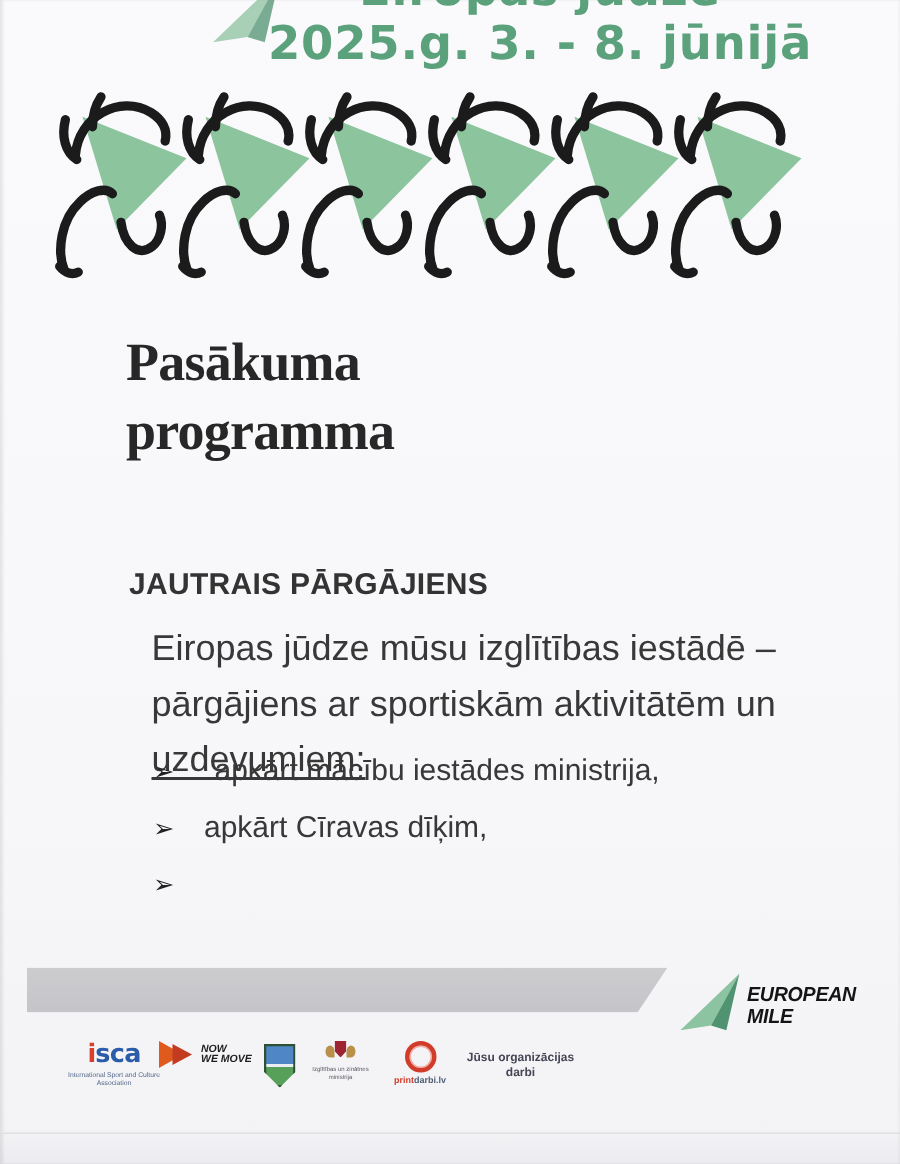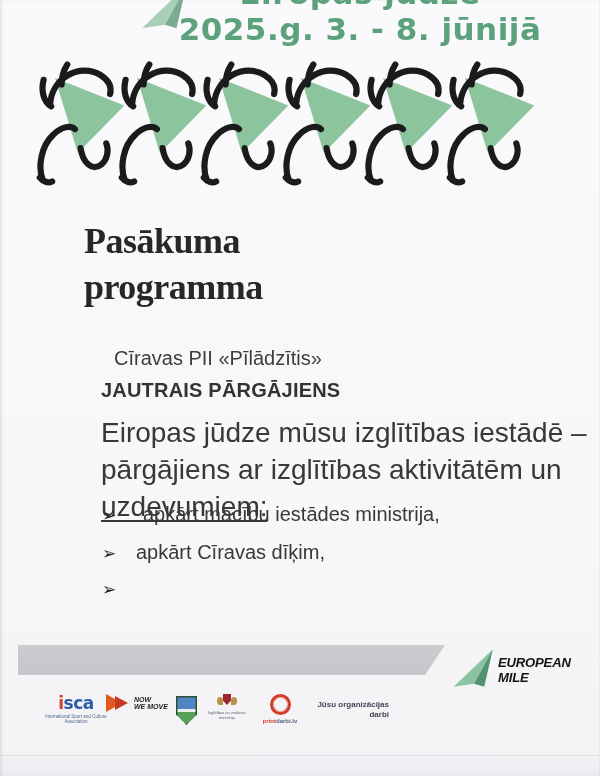--- a/index.html
+++ b/index.html
@@ -26,22 +26,22 @@
 
   
   .runners{position:absolute;left:36px;top:58px;display:flex;}
   .runner{width:95px;height:130px;margin-right:-13px;flex:0 0 auto;}
 
   
   .title{position:absolute;left:84px;top:218px;color:#272727;
          font-family:Liberation Serif, serif;font-weight:bold;
          font-size:36px;line-height:46px;letter-spacing:-0.5px;}
   .org{position:absolute;left:114px;top:347px;font-size:20px;color:#3d3d3d;}
-  .event{position:absolute;left:101px;top:379px;font-size:20px;font-weight:bold;color:#333;letter-spacing:.2px;}
-  .desc{position:absolute;left:101px;top:414px;font-size:28px;line-height:37px;color:#383838;}
+  .event{position:absolute;left:86px;top:379px;font-size:20px;font-weight:bold;color:#333;letter-spacing:.2px;}
+  .desc{position:absolute;left:101px;top:414px;font-size:24px;line-height:37px;color:#383838;}
   .desc .u{text-decoration:underline;text-underline-offset:4px;}
   .bullets{position:absolute;left:102px;top:503px;font-size:20px;color:#383838;}
   .bullet-row{display:flex;align-items:baseline;height:38px;}
   .bullet-glyph{width:34px;font-size:17px;color:#222;flex:0 0 auto;}
   .bullet-row:first-child .bullet-text{padding-left:7px;}
 
   
   .gray-bar{position:absolute;left:18px;top:645px;width:427px;height:30px;
             background:linear-gradient(180deg,#cccccf,#c5c5c9);
             clip-path:polygon(0 0,100% 0,calc(100% - 20px) 100%,0 100%);}
@@ -75,21 +75,21 @@
      clip-path:polygon(0 0,100% 0,100% 60%,50% 100%,0 60%);}
   .coa .wingL,.coa .wingR{position:absolute;top:3px;width:6px;height:8px;background:#b98f4a;border-radius:50% 50% 0 50%;}
   .coa .wingL{left:0;} .coa .wingR{right:0;border-radius:50% 50% 50% 0;}
   .ministry .cap{font-size:4px;color:#5d5d66;line-height:4.5px;margin-top:2px;}
   .printd{left:259px;width:42px;}
   .printd .ring{width:15px;height:15px;border:3.5px solid #d23c2a;border-radius:50%;margin:0 auto;
      box-shadow:inset 0 0 0 1px #f2b0a6;}
   .printd .cap{font-size:6px;margin-top:3px;line-height:6px;}
   .printd .cap .r{color:#d23c2a;font-weight:bold;}
   .printd .cap .b{color:#4d5f75;font-weight:bold;}
-  .yourorg{left:305px;width:84px;top:6px;font-size:8px;font-weight:bold;color:#454554;line-height:10px;text-align:right;}
+  .yourorg{left:305px;width:84px;top:6px;font-size:8px;font-weight:bold;color:#454554;line-height:10px;}
 
   svg{display:block;}
 </style>
 </head>
 <body>
 
 <div class="page">
 
   <svg width="0" height="0" style="position:absolute">
     <defs>
@@ -139,26 +139,25 @@
     <svg class="runner" viewBox="0 0 100 135">
         <use href="#runner"></use>
       </svg>
   </div>
 
   <div class="title">
     <div>Pasākuma</div>
     <div>programma</div>
   </div>
 
-  <div class="org">Cīravas PII «Pīlādzītis»</div>
   <div class="event">JAUTRAIS PĀRGĀJIENS</div>
 
   <div class="desc">
     <div>Eiropas jūdze mūsu izglītības iestādē –</div>
-    <div>pārgājiens ar izglītības aktivitātēm un</div>
+    <div>pārgājiens ar sportiskām aktivitātēm un</div>
     <div><span class="u">uzdevumiem:</span></div>
   </div>
 
   <div class="bullets">
     <div class="bullet-row">
       <span class="bullet-glyph">➢</span>
       <span class="bullet-text">apkārt mācību iestādes ministrija,</span>
     </div>
     <div class="bullet-row">
       <span class="bullet-glyph">➢</span>

